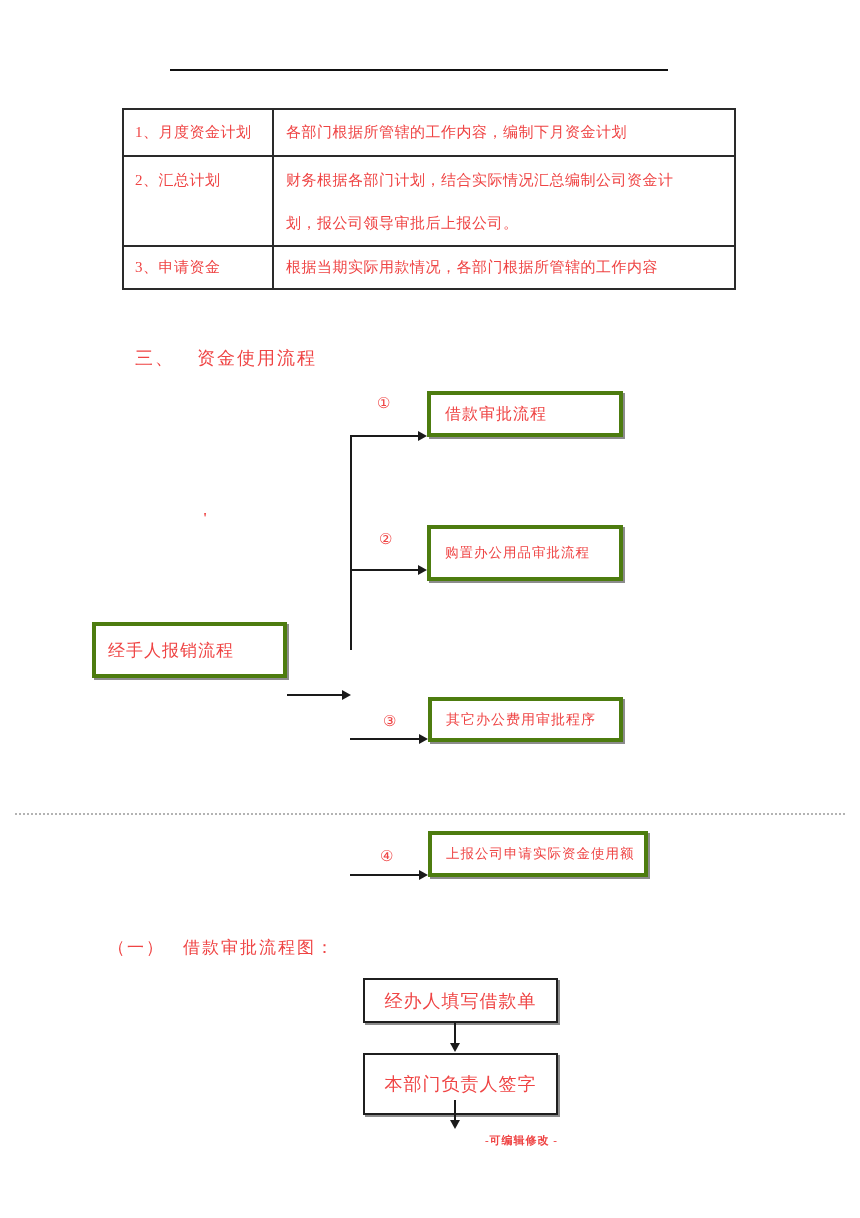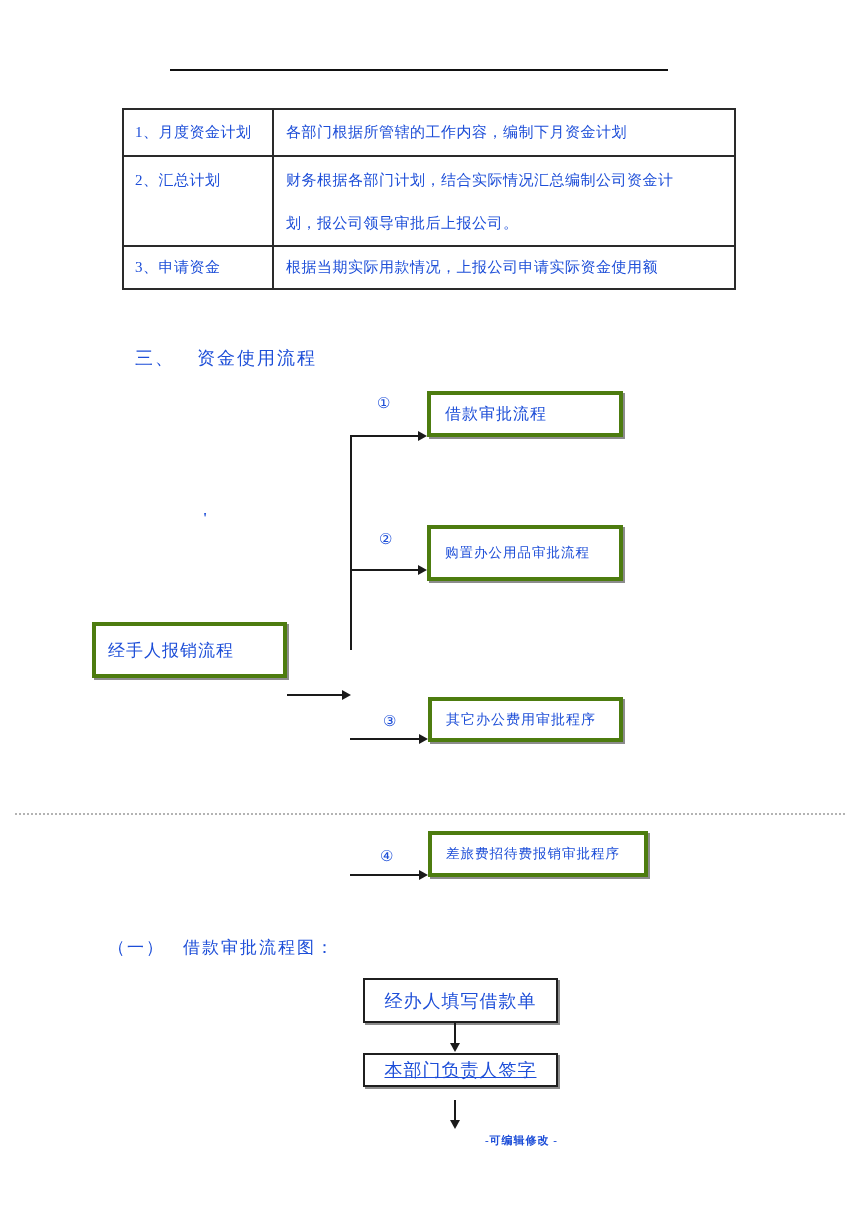--- a/index.html
+++ b/index.html
@@ -1,19 +1,19 @@
 <!DOCTYPE html>
 <html><head>
 <meta charset="utf-8">
 <style>
   * { margin:0; padding:0; box-sizing:border-box; }
   html,body { background:#ffffff; }
   .page {
     position:relative; width:860px; height:1218px; background:#ffffff;
-    font-family:"Liberation Serif","DejaVu Serif",serif; color:#1d4ed8; overflow:hidden;
+    font-family:"Liberation Serif","DejaVu Serif",serif; color:#ef4444; overflow:hidden;
   }
   
   .top-rule { position:absolute; left:170px; top:69px; width:498px; height:2px; background:#111; }
 
   
   .doc-table { position:absolute; left:122px; top:108px; width:614px; border-collapse:collapse; table-layout:fixed; }
   .doc-table td { border:2px solid #2a2a2a; vertical-align:middle; font-size:15px; letter-spacing:0.5px; }
   .doc-table col.c1 { width:150px; }
   .doc-table td.label-cell { padding-left:11px; }
   .doc-table td.desc-cell  { padding-left:12px; }
@@ -46,21 +46,21 @@
   .fbox-3 { left:428px; top:697px; width:195px; height:45px; font-size:14px; }
   .fbox-4 { left:428px; top:831px; width:220px; height:46px; font-size:13.5px; }
   .fbox-src { left:92px; top:622px; width:195px; height:56px; font-size:17px; padding-left:12px; }
   .step-box {
     position:absolute; left:363px; width:195px; background:#fff; border:2px solid #1f1f1f;
     box-shadow:2px 2px 0 rgba(0,0,0,0.45);
     display:flex; align-items:center; justify-content:center;
     font-size:18px; letter-spacing:1px; white-space:nowrap;
   }
   .step-1 { top:978px; height:45px; }
-  .step-2 { top:1053px; height:34px;text-decoration:underline; }
+  .step-2 { top:1053px; height:62px; }
 
   .circ-num { position:absolute; font-size:15px; }
   .num-1 { left:377px; top:394px; }
   .num-2 { left:379px; top:530px; }
   .num-3 { left:383px; top:712px; }
   .num-4 { left:380px; top:847px; }
 
   
   .vline { position:absolute; left:350px; top:436px; width:2px; height:214px; background:#1a1a1a; }
   .arrow-r { position:absolute; height:2px; background:#1a1a1a; }
@@ -105,21 +105,21 @@
     </tr>
     <tr class="row-2">
       <td class="label-cell">2、汇总计划</td>
       <td class="desc-cell two-line">
         <div>财务根据各部门计划，结合实际情况汇总编制公司资金计</div>
         <div>划，报公司领导审批后上报公司。</div>
       </td>
     </tr>
     <tr class="row-3">
       <td class="label-cell">3、申请资金</td>
-      <td class="desc-cell">根据当期实际用款情况，上报公司申请实际资金使用额</td>
+      <td class="desc-cell">根据当期实际用款情况，各部门根据所管辖的工作内容</td>
     </tr>
   </tbody>
     </table>
 
   <div class="heading heading-1">
     <span class="numbering">三、</span>
     <span>资金使用流程</span>
   </div>
 
   <span class="stray-mark">'</span>
@@ -134,21 +134,21 @@
   <span class="circ-num num-1">①</span>
   <span class="circ-num num-2">②</span>
   <span class="circ-num num-3">③</span>
   <span class="circ-num num-4">④</span>
 
   <div class="fbox fbox-1">借款审批流程</div>
   <div class="fbox fbox-2">购置办公用品审批流程</div>
   <div class="fbox fbox-src">经手人报销流程</div>
   <div class="fbox fbox-3">其它办公费用审批程序</div>
   <div class="dotted-rule"></div>
-  <div class="fbox fbox-4">差旅费招待费报销审批程序</div>
+  <div class="fbox fbox-4">上报公司申请实际资金使用额</div>
 
   <div class="heading heading-2">
     <span class="numbering">（一）</span>
     <span>借款审批流程图：</span>
   </div>
 
   <div class="step-box step-1">经办人填写借款单</div>
   <div class="arrow-d ad-1"></div>
   <div class="step-box step-2">本部门负责人签字</div>
   <div class="arrow-d ad-2"></div>

